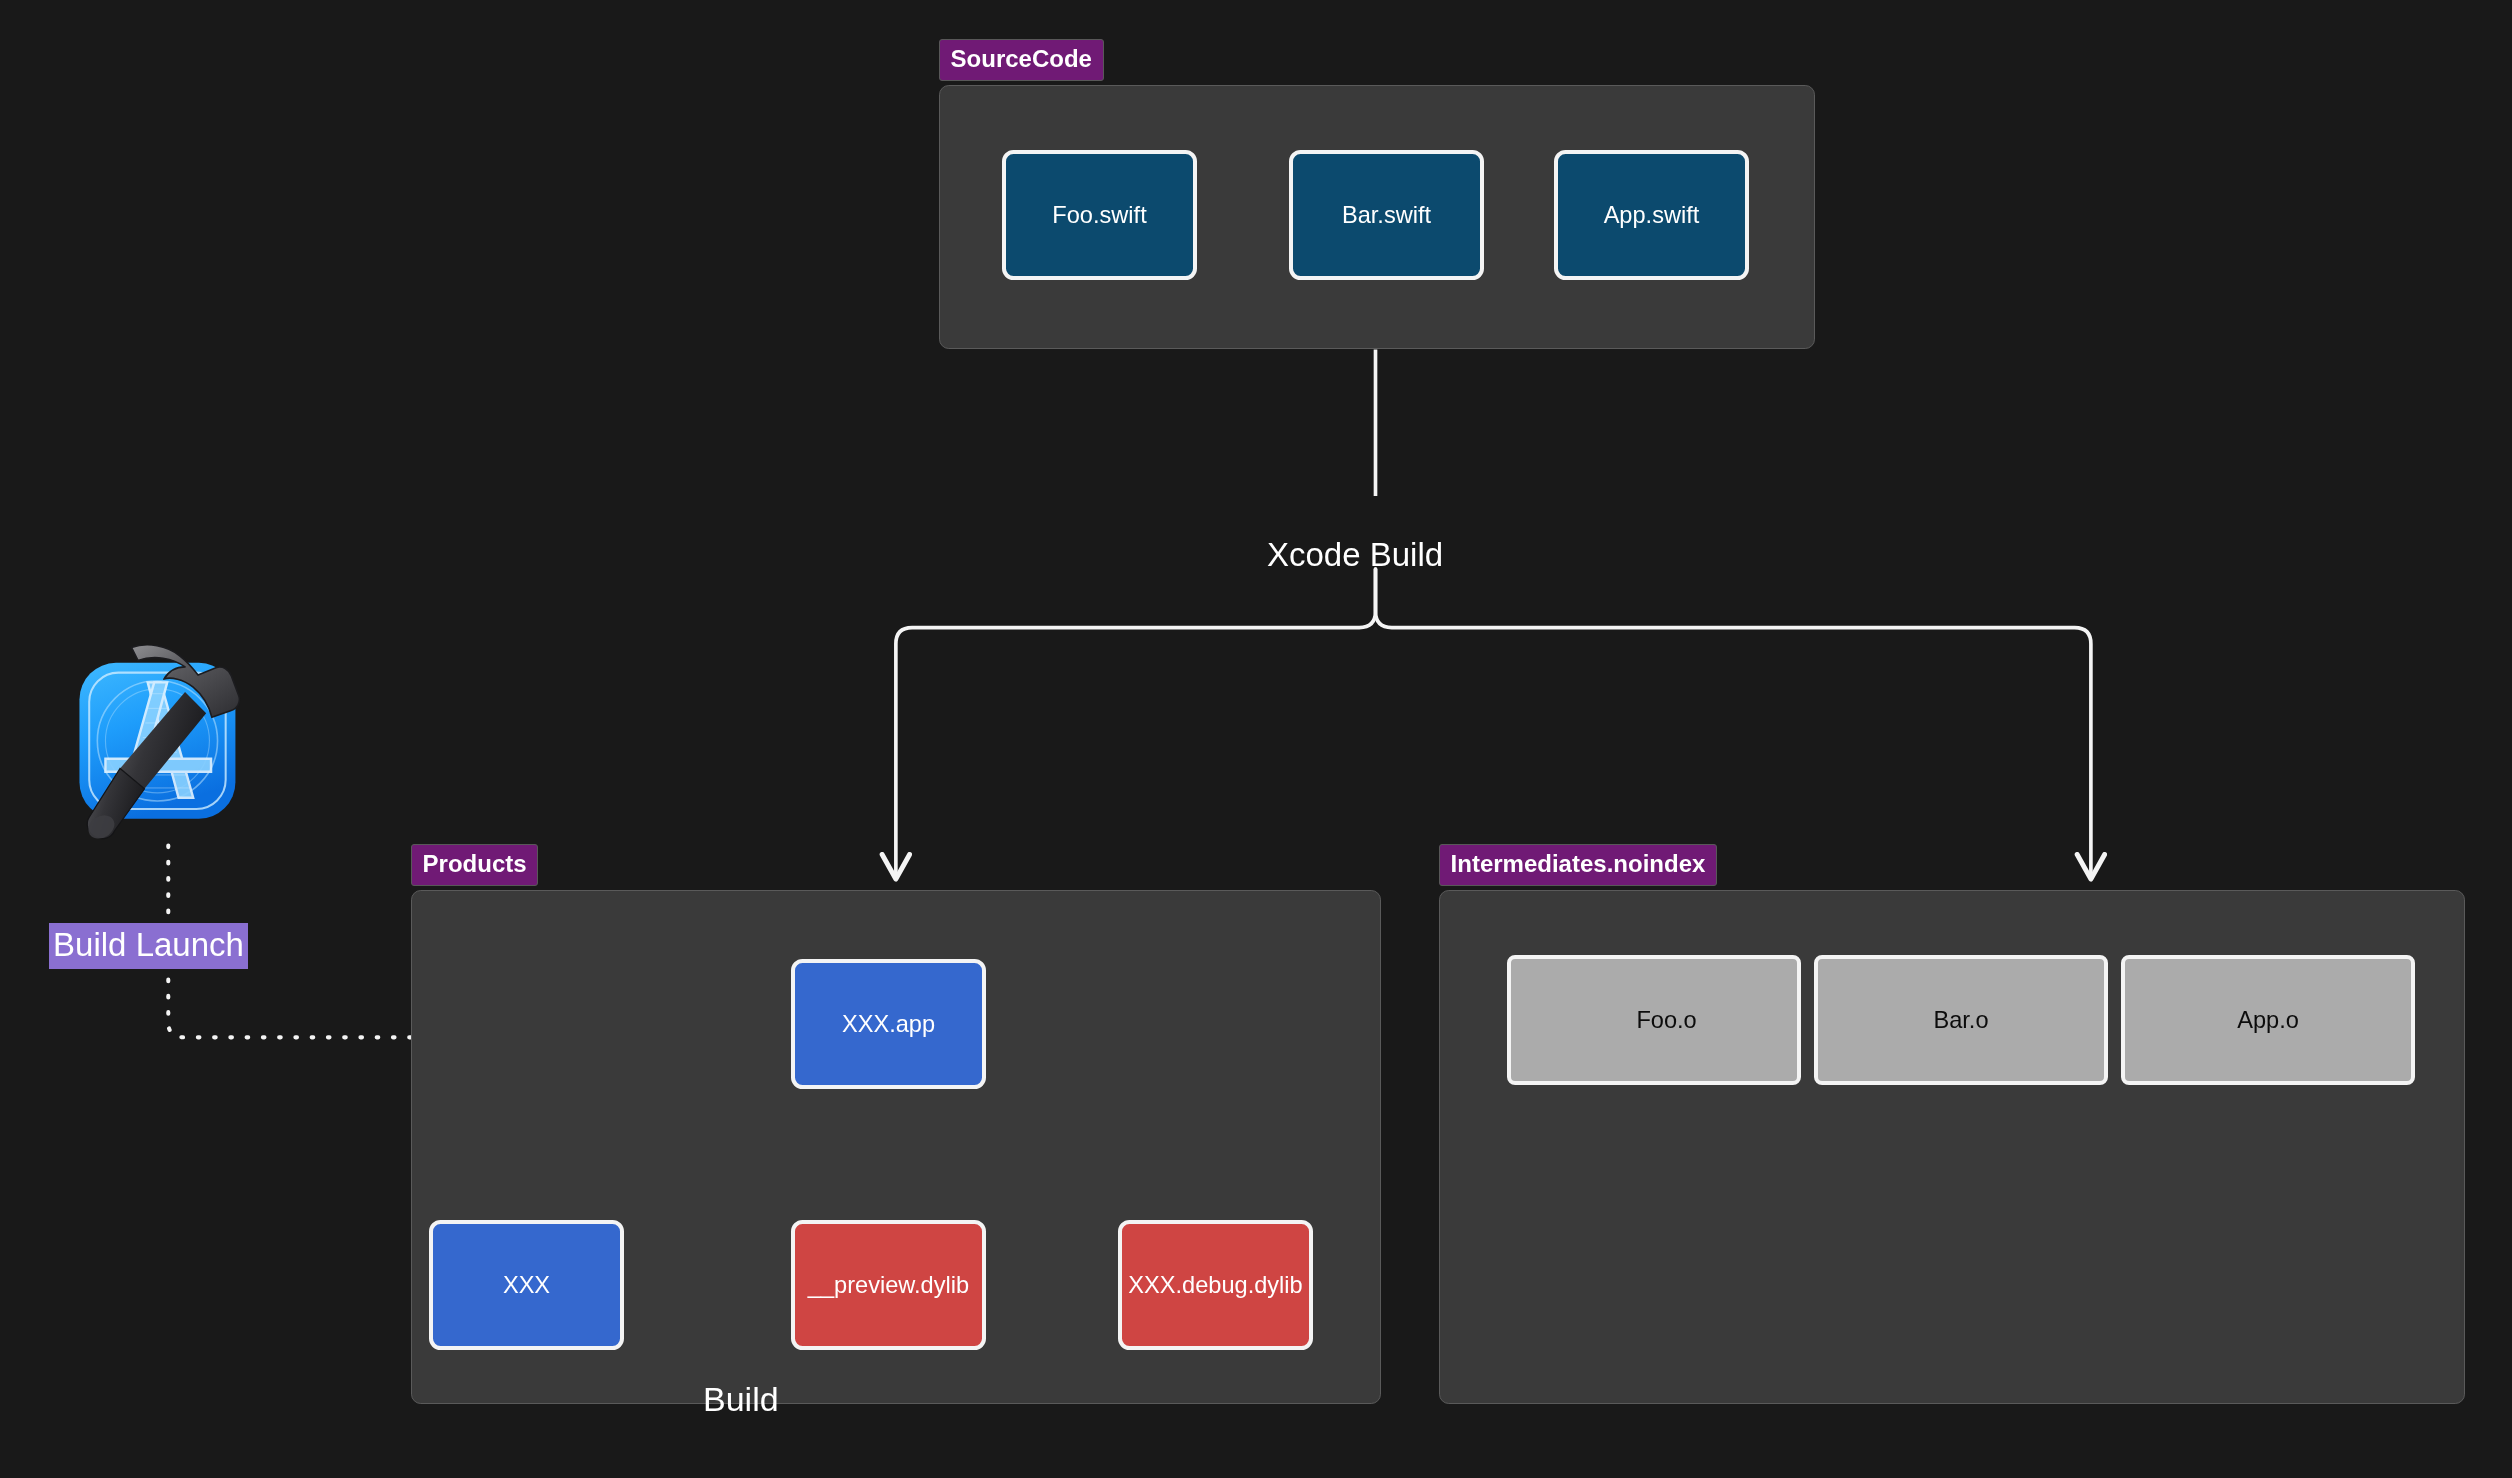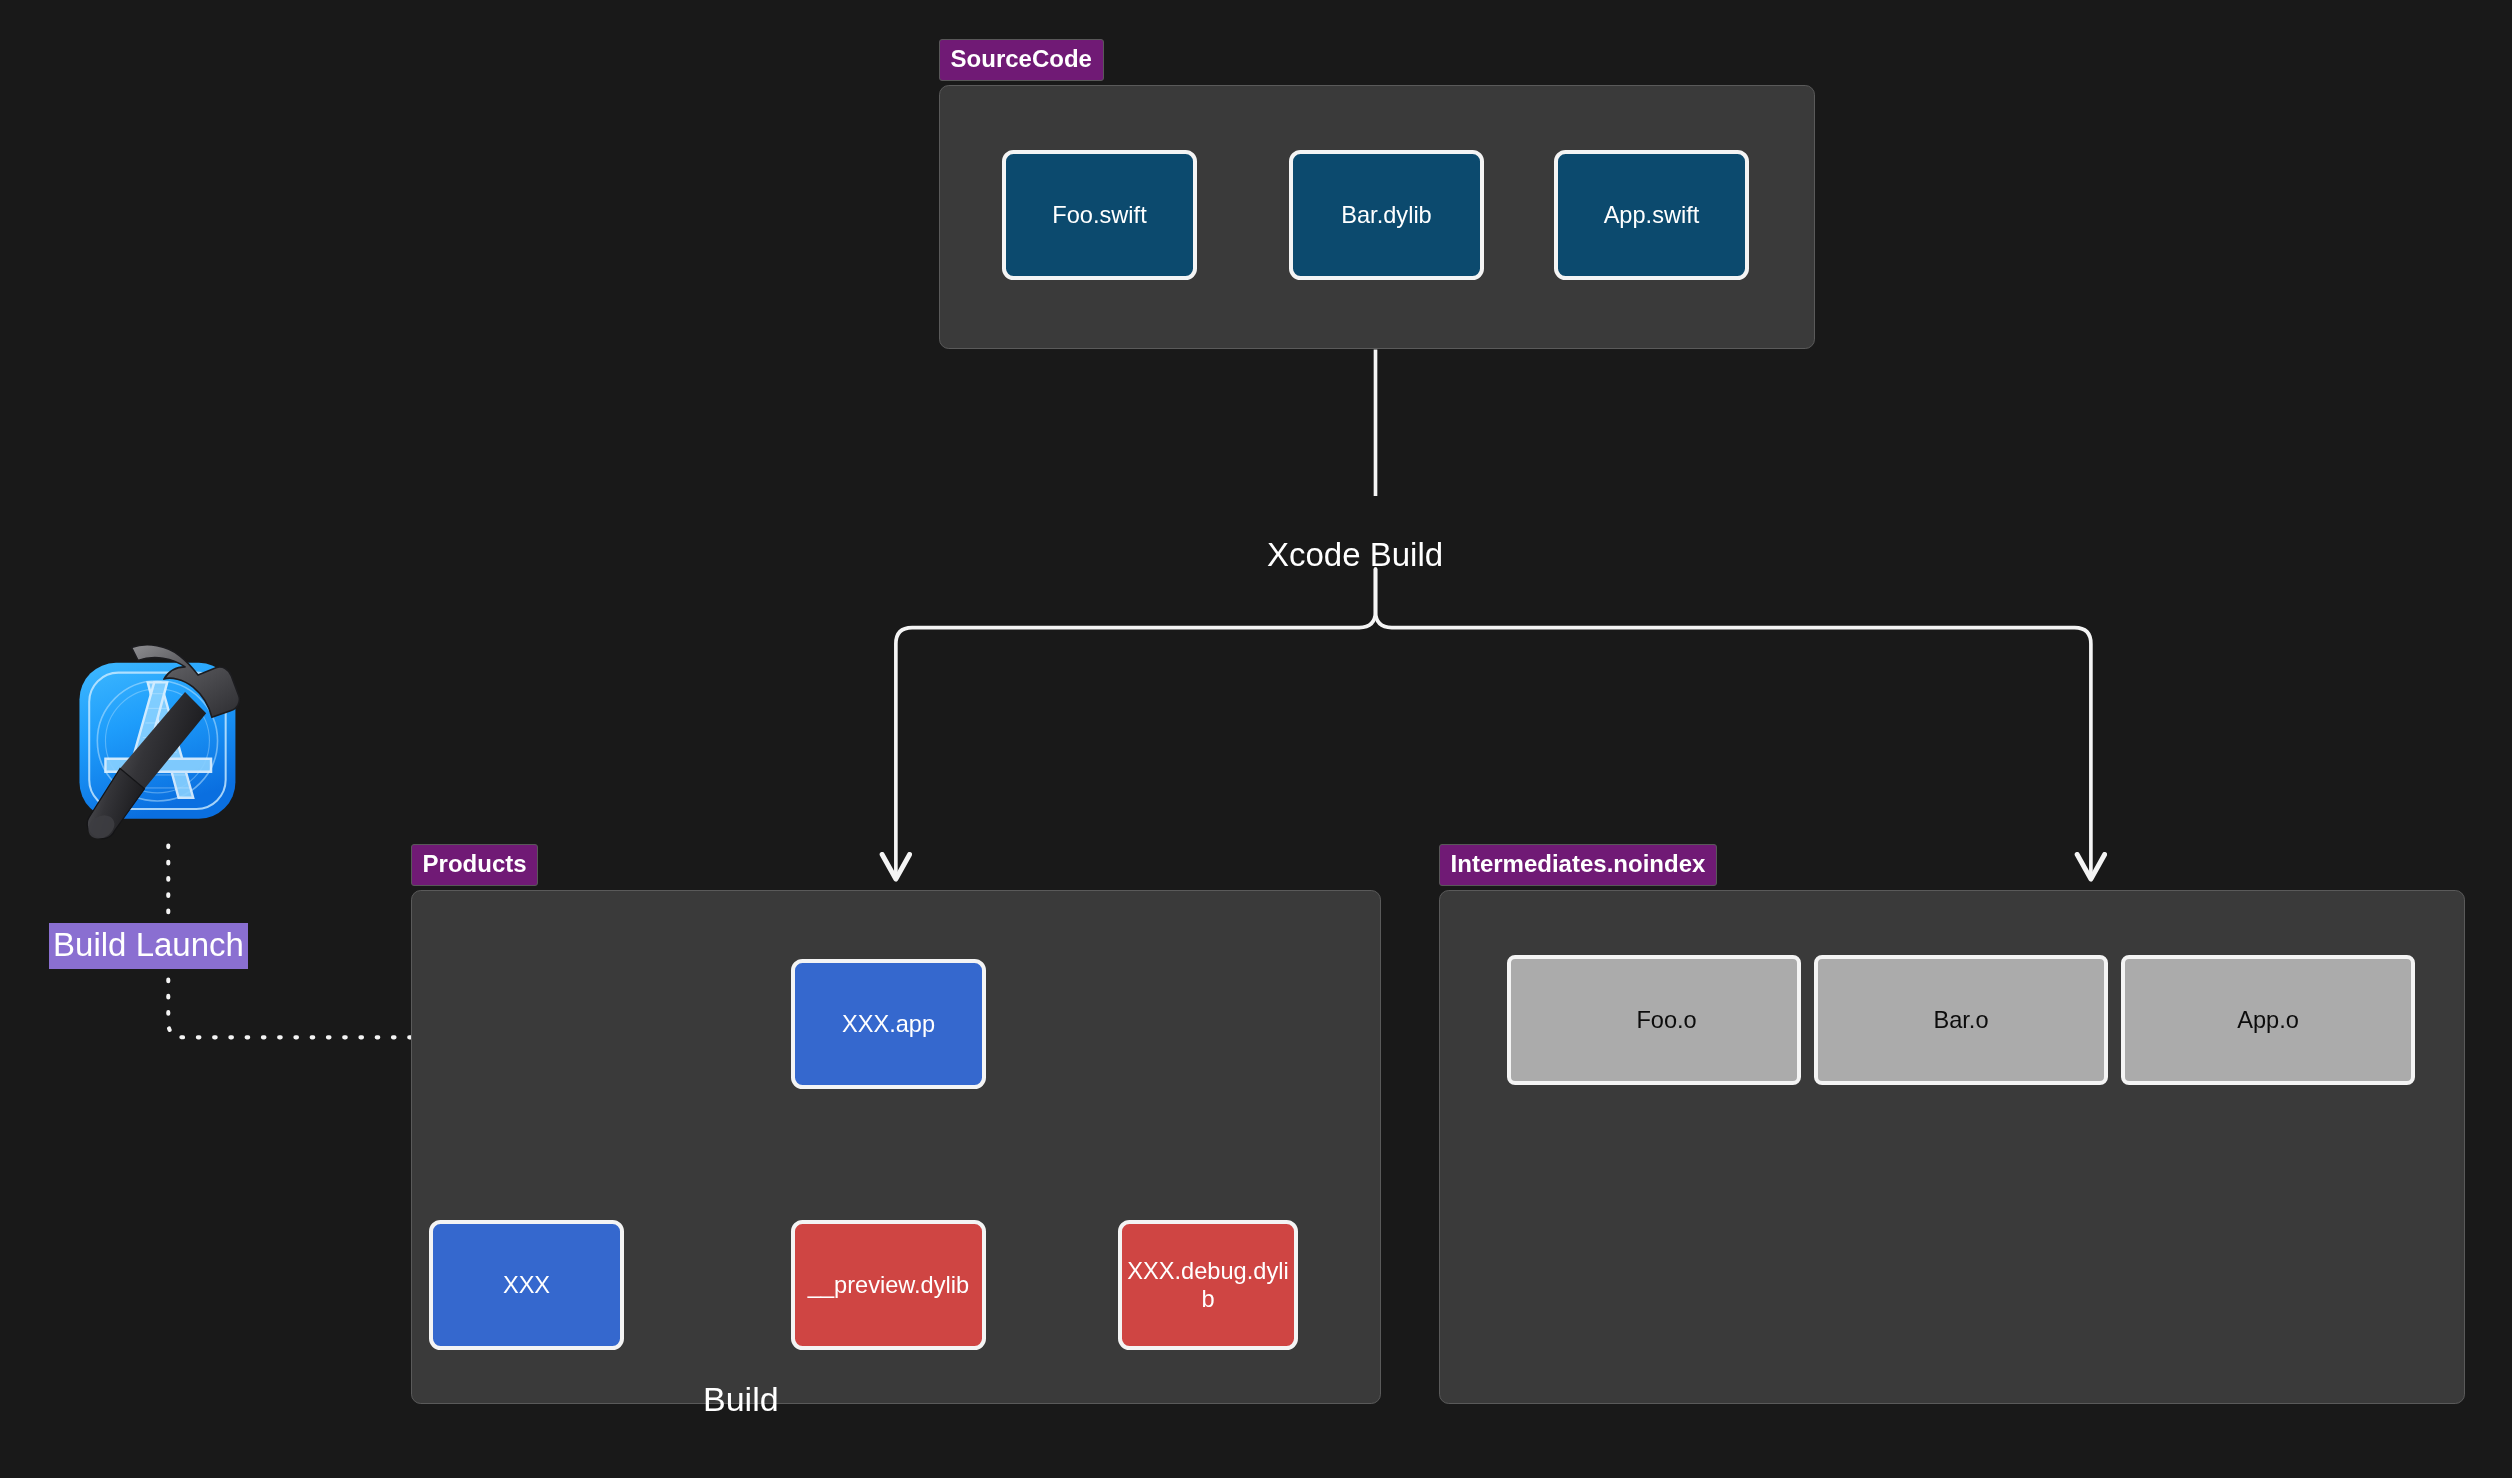--- a/index.html
+++ b/index.html
@@ -184,21 +184,21 @@
   <div class="group-label" style="left:939px; top:39px;">SourceCode</div>
 
   <div class="group" style="left:939px; top:85px; width:876px; height:264px;">
   </div>
 
   <div class="node swift" style="left:1002px; top:150px; width:195px; height:130px;">
     <span>Foo.swift</span>
   </div>
 
   <div class="node swift" style="left:1289px; top:150px; width:195px; height:130px;">
-    <span>Bar.dylib</span>
+    <span>Bar.swift</span>
   </div>
 
   <div class="node swift" style="left:1554px; top:150px; width:195px; height:130px;">
     <span>App.swift</span>
   </div>
 
   <div class="free-label" style="left:1267px; top:512px;margin-top:26px;">Xcode Build</div>
 
   <div class="app-icon" style="left:63px; top:645px; width:210px; height:199px;">
     <svg width="210" height="199" viewBox="0 0 258 245" xmlns="http://www.w3.org/2000/svg">
@@ -279,21 +279,21 @@
   </div>
 
   <div class="node binary" style="left:429px; top:1220px; width:195px; height:130px;">
     <span>XXX</span>
   </div>
 
   <div class="node dylib" style="left:791px; top:1220px; width:195px; height:130px;">
     <span>__preview.dylib</span>
   </div>
 
-  <div class="node dylib" style="left:1118px; top:1220px; width:180px; height:130px;">
+  <div class="node dylib" style="left:1118px; top:1220px; width:195px; height:130px;">
     <span>XXX.debug.dylib</span>
   </div>
 
   <div class="free-label call" style="left:703px; top:1382px;">Build</div>
 
   <div class="group-label" style="left:1439px; top:844px;">Intermediates.noindex</div>
 
   <div class="group" style="left:1439px; top:890px; width:1026px; height:514px;">
   </div>
 

